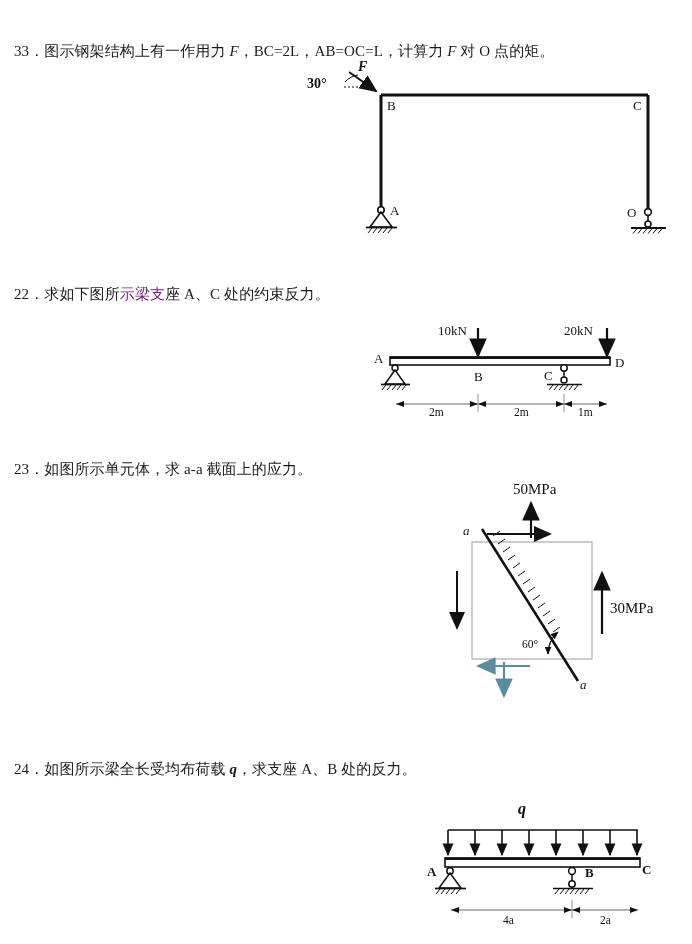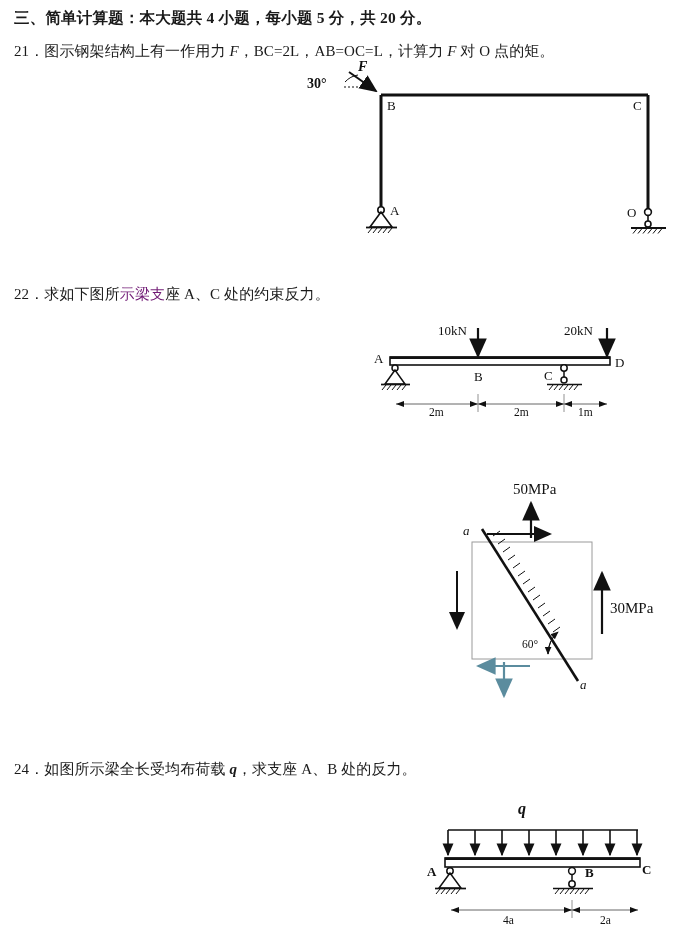--- a/index.html
+++ b/index.html
@@ -31,24 +31,23 @@
   .lbl-bi{font-family:"Liberation Serif",serif;font-style:italic;font-weight:bold;font-size:14px;fill:#111;}
   .stk{stroke:#111;fill:none;}
   .thin{stroke:#111;fill:none;stroke-width:1;}
   .teal{stroke:#5b8c9e;fill:#5b8c9e;}
 </style>
 </head>
 <body>
 
 <div class="page">
 
-  <div class="hdr">三、简单计算题：本大题共 4 小题，每小题 5 分，共 20 分。</div>
 
   <div class="qline" style="left:14px;top:42px;">
-    <span class="qnum">21</span><span>．</span><span>图示钢架结构上有一作用力 </span><span class="ital">F</span><span>，BC=2L，AB=OC=L，计算力 </span><span class="ital">F</span><span> 对 O 点的矩。</span>
+    <span class="qnum">33</span><span>．</span><span>图示钢架结构上有一作用力 </span><span class="ital">F</span><span>，BC=2L，AB=OC=L，计算力 </span><span class="ital">F</span><span> 对 O 点的矩。</span>
   </div>
 
   <div class="fig" style="left:300px;top:62px;">
     <svg width="392" height="185" viewBox="0 0 392 185">
       <defs>
         <marker id="ah-blk" markerWidth="9" markerHeight="9" refX="8" refY="4.5" orient="auto">
           <path d="M0,0.5 L9,4.5 L0,8.5 z" fill="#111"></path>
         </marker>
         <marker id="ah-blk-sm" markerWidth="8" markerHeight="8" refX="7.2" refY="4" orient="auto">
           <path d="M0,0.6 L8,4 L0,7.4 z" fill="#111"></path>
@@ -169,20 +168,23 @@
         <path d="M214,88 L222,85 L222,91 z" fill="#111"></path>
         <line x1="128" y1="78" x2="128" y2="96" stroke="#777" stroke-width="0.8"></line>
         <line x1="214" y1="78" x2="214" y2="96" stroke="#777" stroke-width="0.8"></line>
       </g>
       <text class="lbl-sm" x="79" y="100">2m</text>
       <text class="lbl-sm" x="164" y="100">2m</text>
       <text class="lbl-sm" x="228" y="100">1m</text>
     </svg>
   </div>
 
+  <div class="qline" style="left:14px;top:460px;">
+    <span class="qnum">23</span><span>．</span><span>如图所示单元体，求 a-a 截面上的应力。</span>
+  </div>
 
   <div class="fig" style="left:430px;top:476px;">
     <svg width="262" height="225" viewBox="0 0 262 225">
       <defs>
         <marker id="ah-teal" markerWidth="9" markerHeight="9" refX="8" refY="4.5" orient="auto">
           <path d="M0,0.5 L9,4.5 L0,8.5 z" fill="#5b8c9e"></path>
         </marker>
       </defs>
 
       <rect x="42" y="66" width="120" height="117" fill="none" stroke="#9a9a9a" stroke-width="1"></rect>

